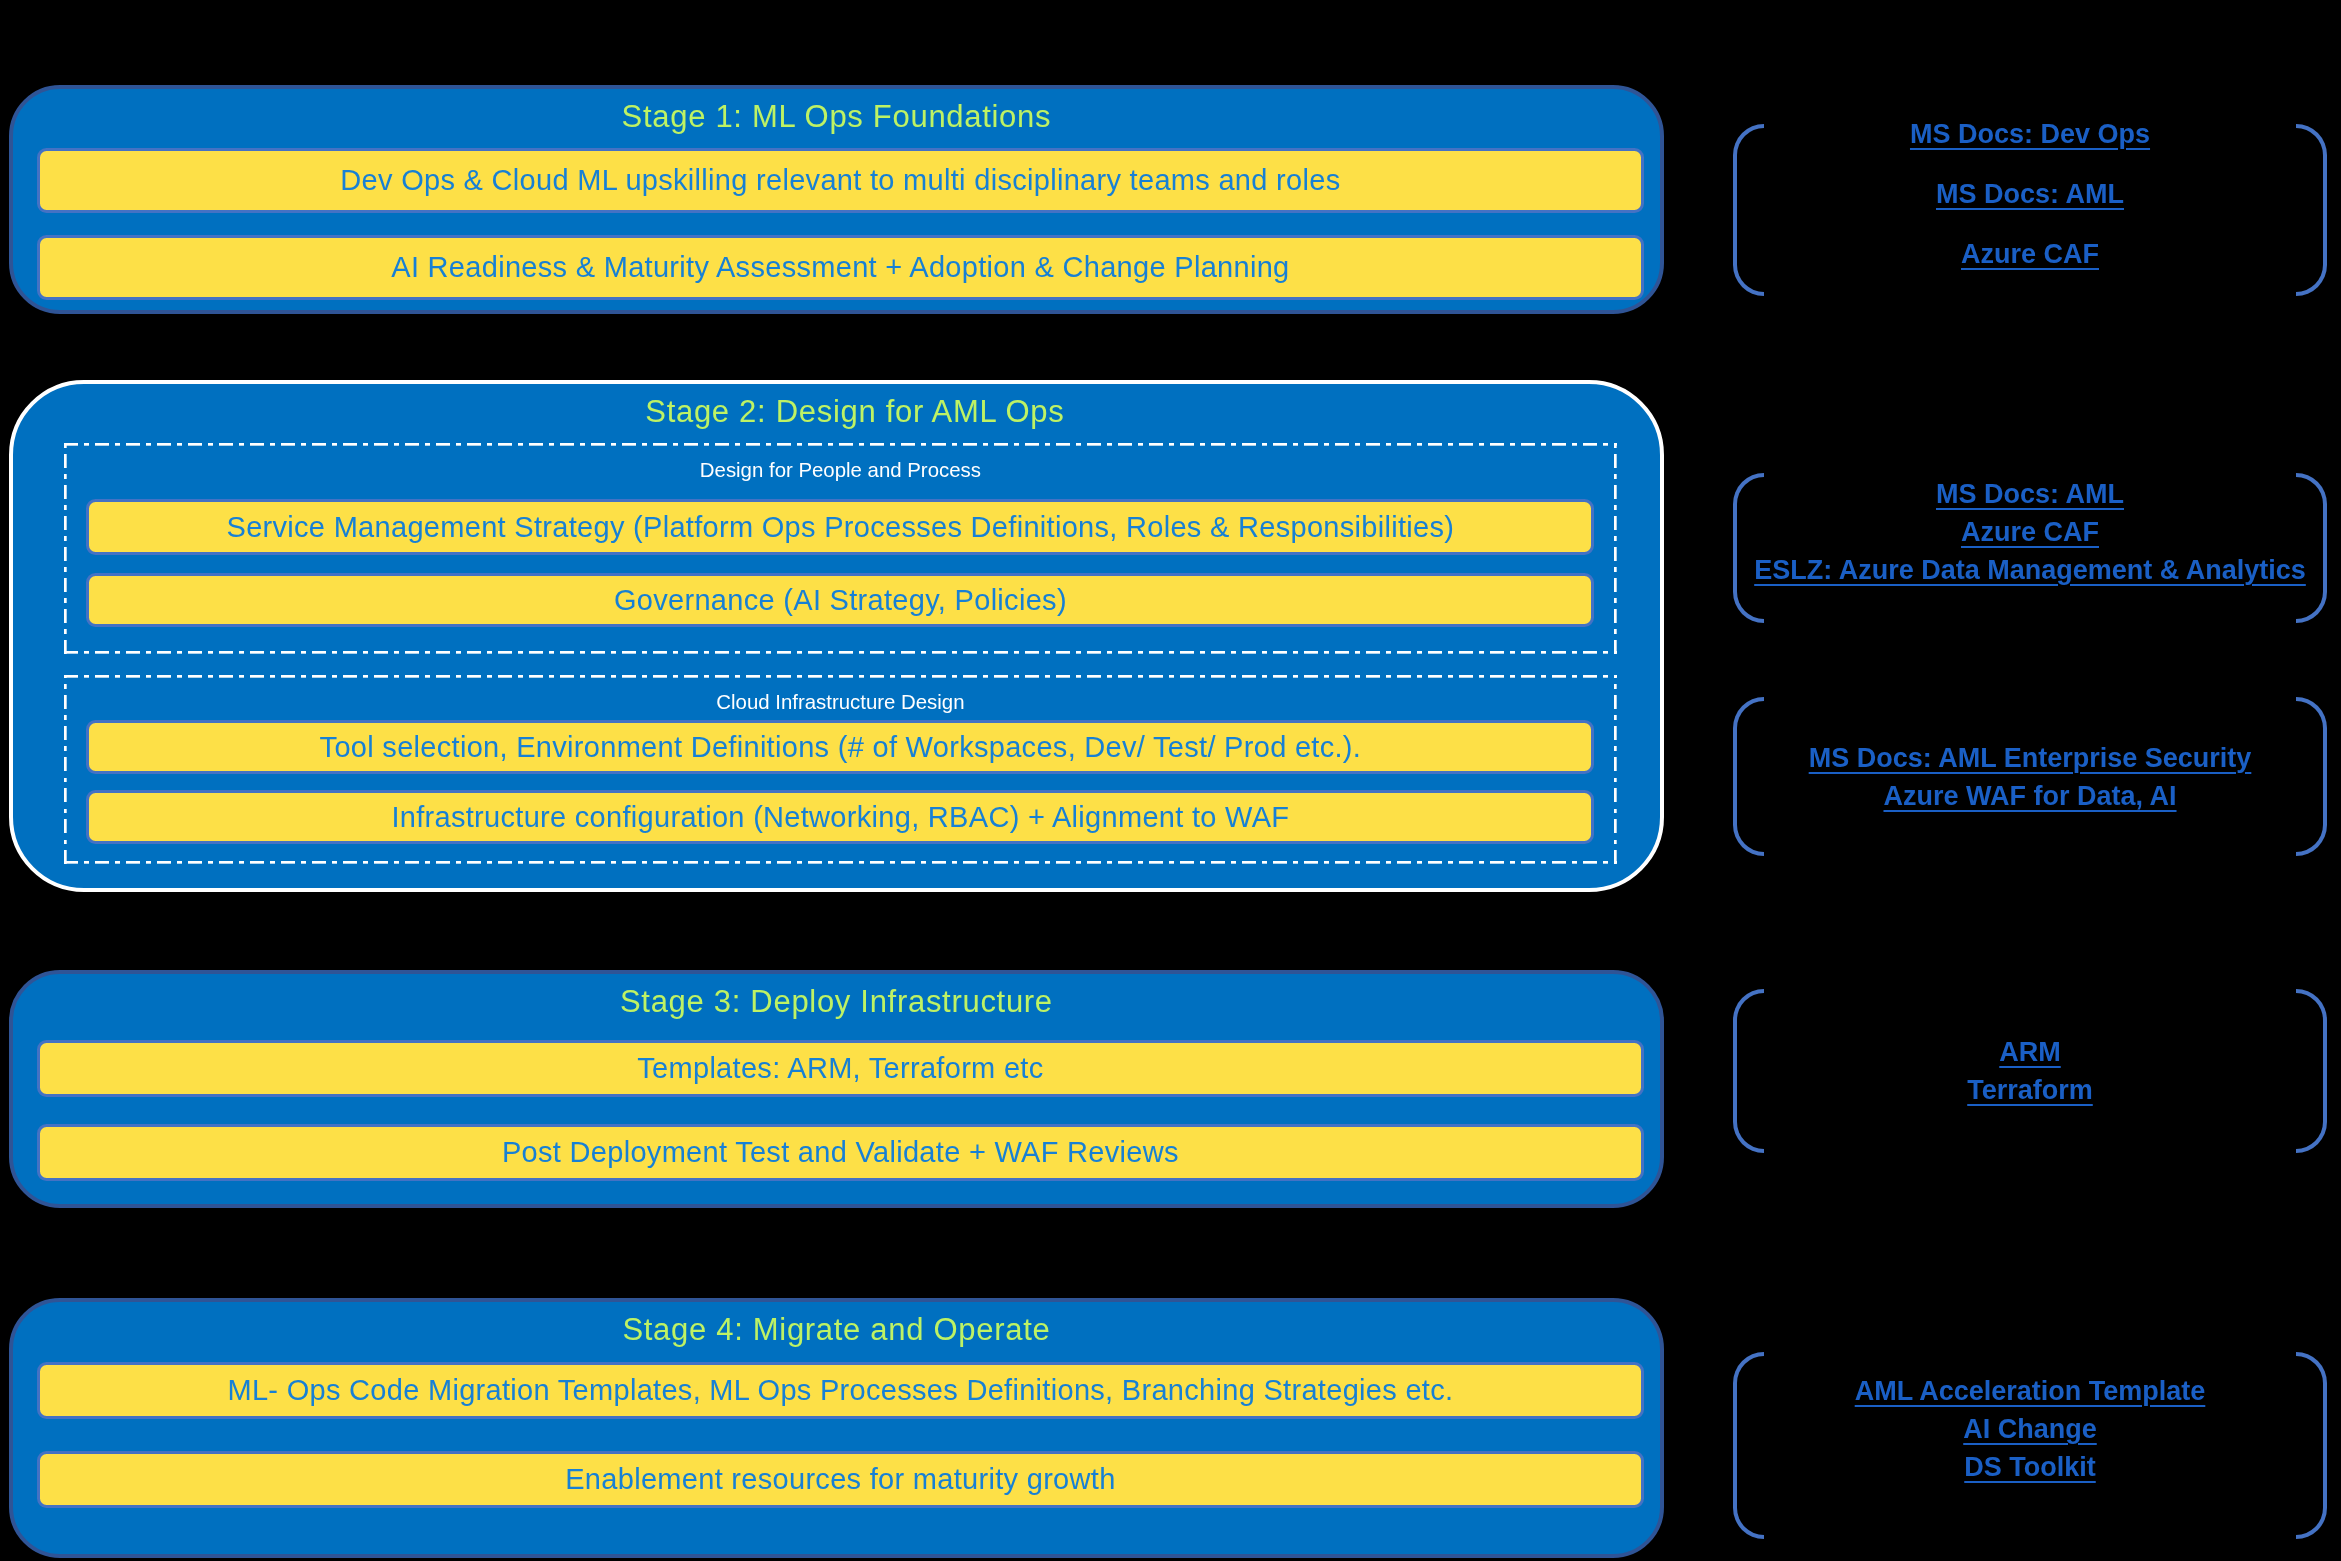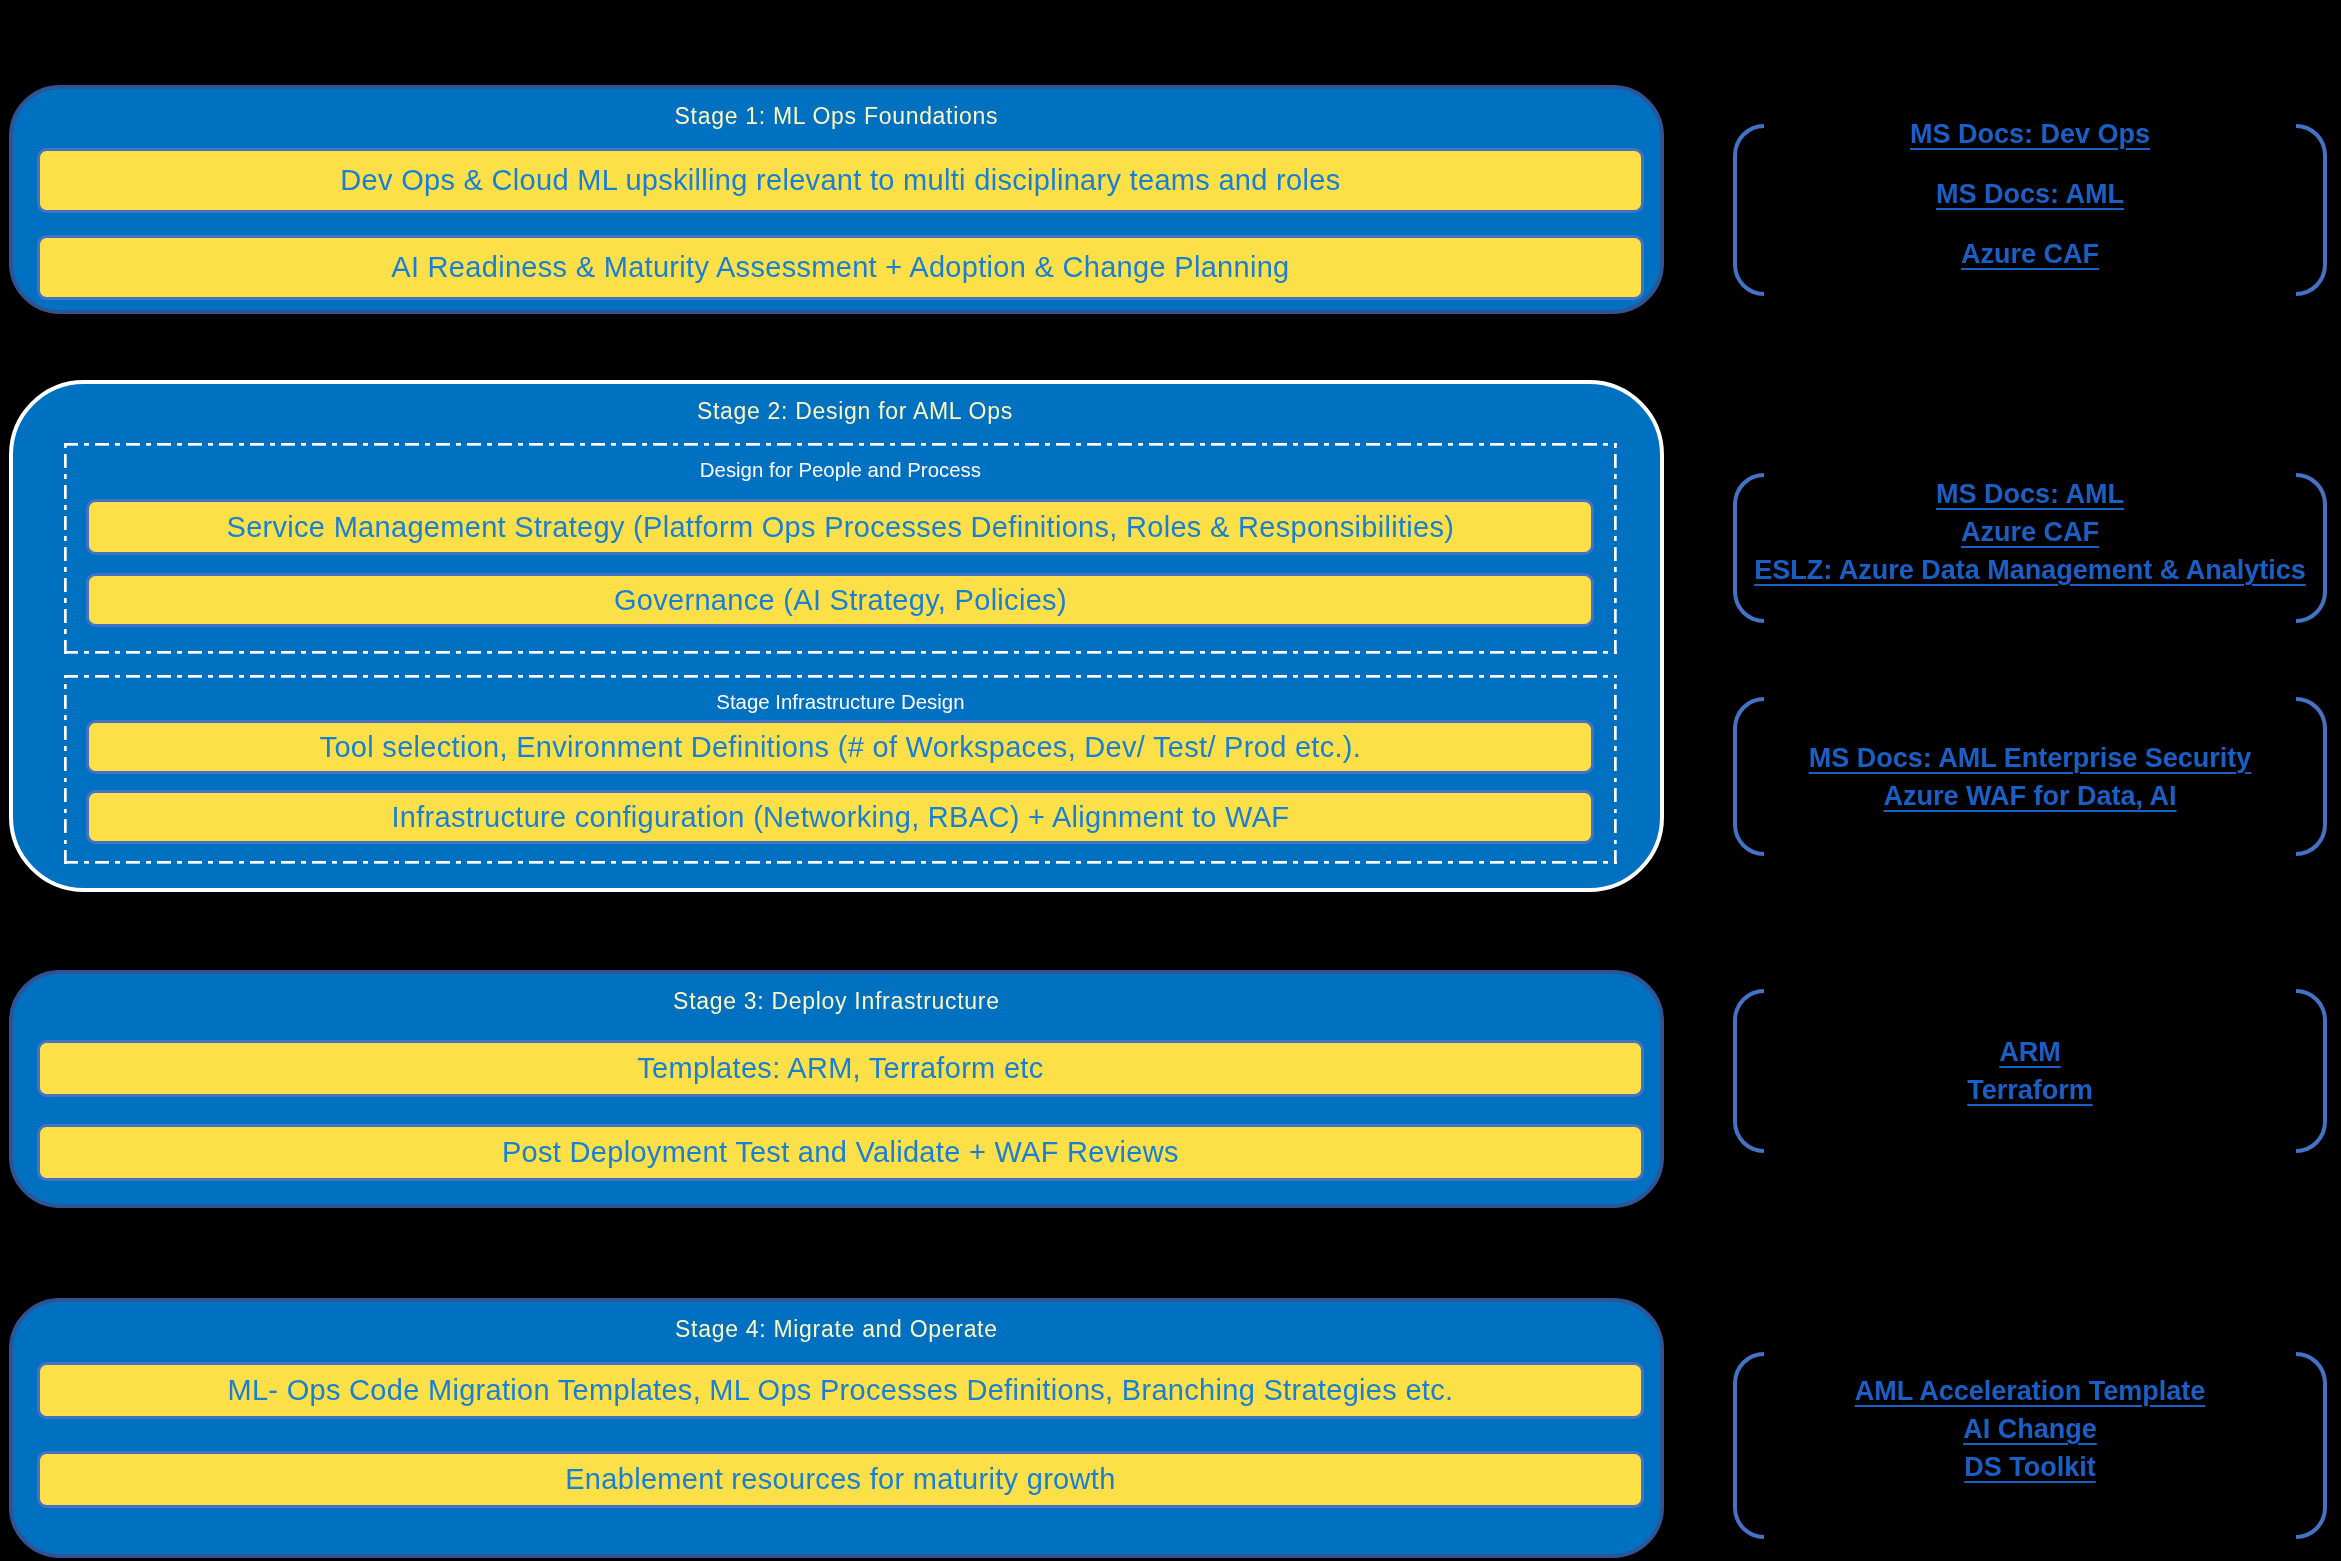--- a/index.html
+++ b/index.html
@@ -15,22 +15,22 @@
     position:absolute;left:8.9px;width:1655px;
     background:#0070C0;
     box-sizing:border-box;
     border:4.1px solid #2F5496;
     border-radius:51px;
   }
   .stage.white-outline{border-color:#FFFFFF;border-radius:75px;padding-left:37px;}
   .stage-title{
     margin-top:9.5px;
     text-align:center;
-    color:#fef9c3;
-    font-size:23px;line-height:35px;font-weight:400;
+    color:#bef264;
+    font-size:31px;line-height:35px;font-weight:400;
     letter-spacing:0.7px;
   }
   .item{
     position:absolute;left:24px;width:1607px;
     background:#fde047;
     box-sizing:border-box;
     border:3.4px solid #4472C4;
     border-radius:9.5px;
     display:flex;align-items:center;justify-content:center;
     color:#1780D5;
@@ -94,21 +94,21 @@
 <div class="stage white-outline" style="top:380px;height:512px;">
   <div class="stage-title">Stage 2: Design for AML Ops</div>
 
   <div class="dashgroup dashdot" style="top:59px;height:211px;">
     <div class="dash-label">Design for People and Process</div>
     <div class="item" style="top:56px;height:56px;">Service Management Strategy (Platform Ops Processes Definitions, Roles &amp; Responsibilities)</div>
     <div class="item" style="top:130px;height:54px;">Governance (AI Strategy, Policies)</div>
   </div>
 
   <div class="dashgroup dashdot" style="top:291px;height:189px;">
-    <div class="dash-label">Stage Infrastructure Design</div>
+    <div class="dash-label">Cloud Infrastructure Design</div>
     <div class="item" style="top:45px;height:54px;">Tool selection, Environment Definitions (# of Workspaces, Dev/ Test/ Prod etc.).</div>
     <div class="item" style="top:115px;height:54px;">Infrastructure configuration (Networking, RBAC) + Alignment to WAF</div>
   </div>
 </div>
 
 <div class="stage" style="top:970px;height:238px;">
   <div class="stage-title">Stage 3: Deploy Infrastructure</div>
   <div class="item" style="top:66px;height:57px;">Templates: ARM, Terraform etc</div>
   <div class="item" style="top:150px;height:57px;">Post Deployment Test and Validate + WAF Reviews</div>
 </div>

